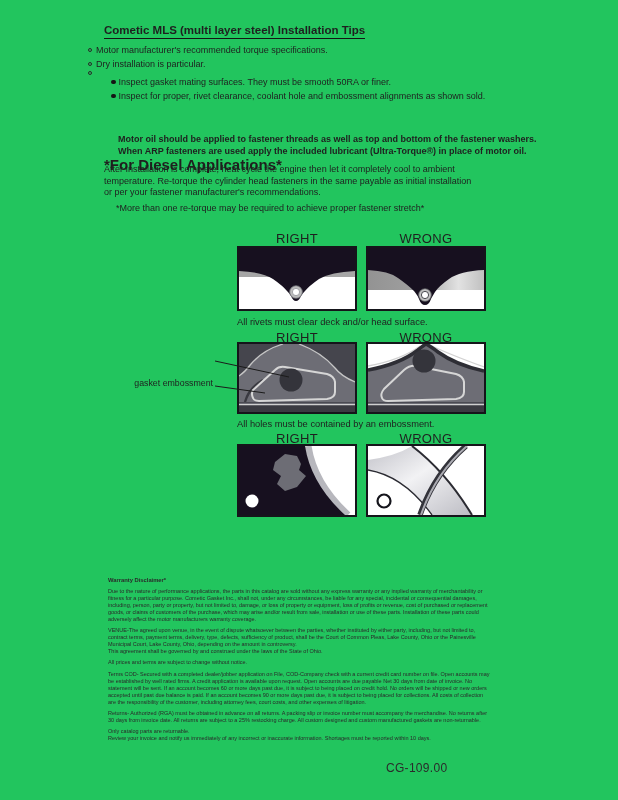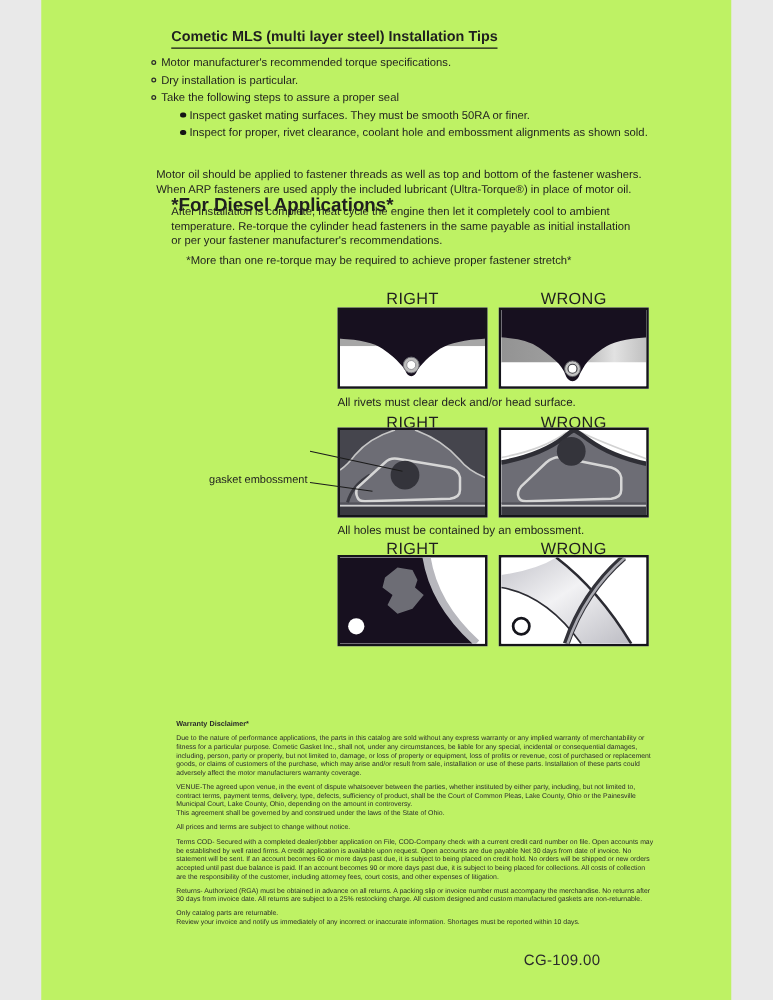--- a/index.html
+++ b/index.html
@@ -1,19 +1,19 @@
 <!DOCTYPE html>
 <html><head>
 <meta charset="utf-8">
 <style>
   * { margin:0; padding:0; box-sizing:border-box; }
   html,body { background:#e9e9e9; }
   .page {
-    position:relative; width:552px; height:800px; margin:0 auto;
-    background:#bef264; overflow:hidden;
+    position:relative; width:618px; height:800px; margin:0 auto;
+    background:#22c55e; overflow:hidden;
     font-family:"Liberation Sans","DejaVu Sans",sans-serif;
     color:#1f1f1f;
   }
   .abs { position:absolute; }
   .nowrap { white-space:nowrap; }
   .preline { white-space:pre-line; }
 
   .title {
     left:104px; top:24px; font-size:11.5px; font-weight:bold;
     border-bottom:1.5px solid #141414; padding-bottom:2px; white-space:nowrap;
@@ -60,34 +60,33 @@
     <div class="tip-row">
       <span class="marker-o"></span>
       <span>Motor manufacturer's recommended torque specifications.</span>
     </div>
     <div class="tip-row">
       <span class="marker-o"></span>
       <span>Dry installation is particular.</span>
     </div>
     <div class="tip-row">
       <span class="marker-o"></span>
-      <span>Take the following steps to assure a proper seal</span>
     </div>
     <div class="tip-row sub">
       <span class="marker-f"></span>
       <span>Inspect gasket mating surfaces.  They must be smooth 50RA or finer.</span>
     </div>
     <div class="tip-row sub">
       <span class="marker-f"></span>
       <span>Inspect for proper, rivet clearance, coolant hole and embossment alignments as shown sold.</span>
     </div>
   </div>
 
   <div class="abs h2" style="left:104px; top:116px;">*For Diesel Applications*</div>
-  <div class="abs body-t preline" style="left:92px; top:134px;">Motor oil should be applied to fastener threads as well as top and bottom of the fastener washers.
+  <div class="abs body-t preline" style="left:118px; top:134px;font-weight:bold;">Motor oil should be applied to fastener threads as well as top and bottom of the fastener washers.
 When ARP fasteners are used apply the included lubricant (Ultra-Torque®) in place of motor oil.</div>
   <div class="abs body-t preline" style="left:104px; top:164px;">After Installation is complete, heat cycle the engine then let it completely cool to ambient
 temperature. Re-torque the cylinder head fasteners in the same payable as initial installation
 or per your fastener manufacturer's recommendations.</div>
   <div class="abs body-t nowrap" style="left:116px; top:203px;text-align:center;">*More than one re-torque may be required to achieve proper fastener stretch*</div>
 
   <div class="abs dlabel" style="left:297px; top:231px;">RIGHT</div>
   <div class="abs dlabel" style="left:426px; top:231px;">WRONG</div>
 
   <div class="abs dbox" style="left:237px; top:246px;">

